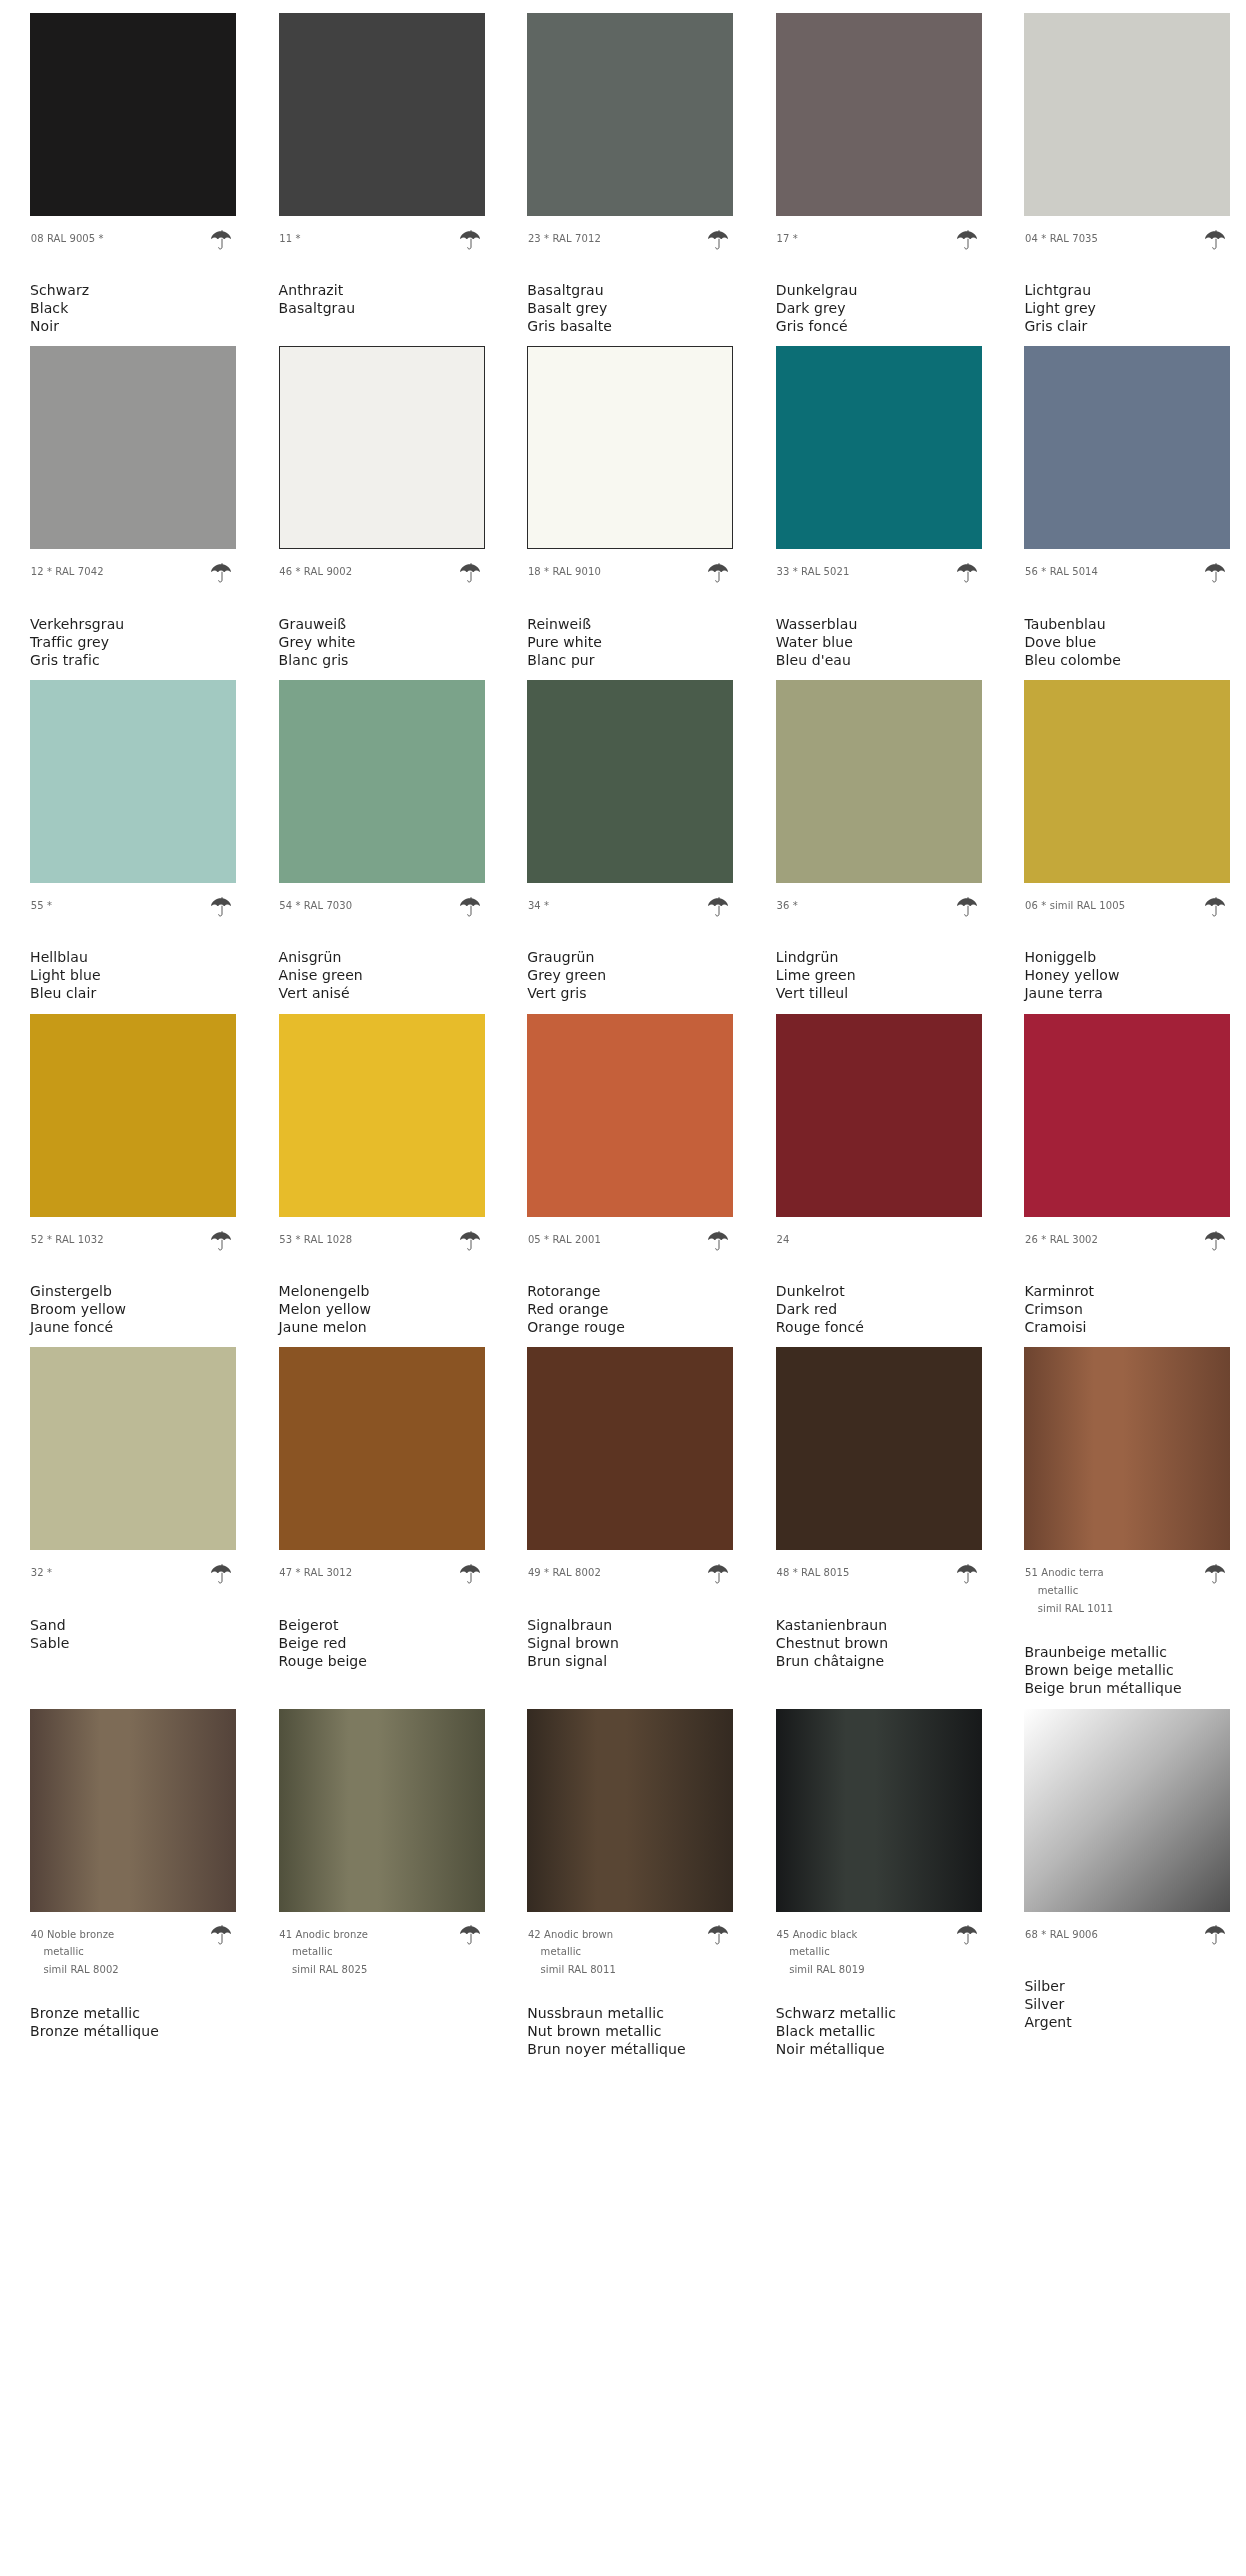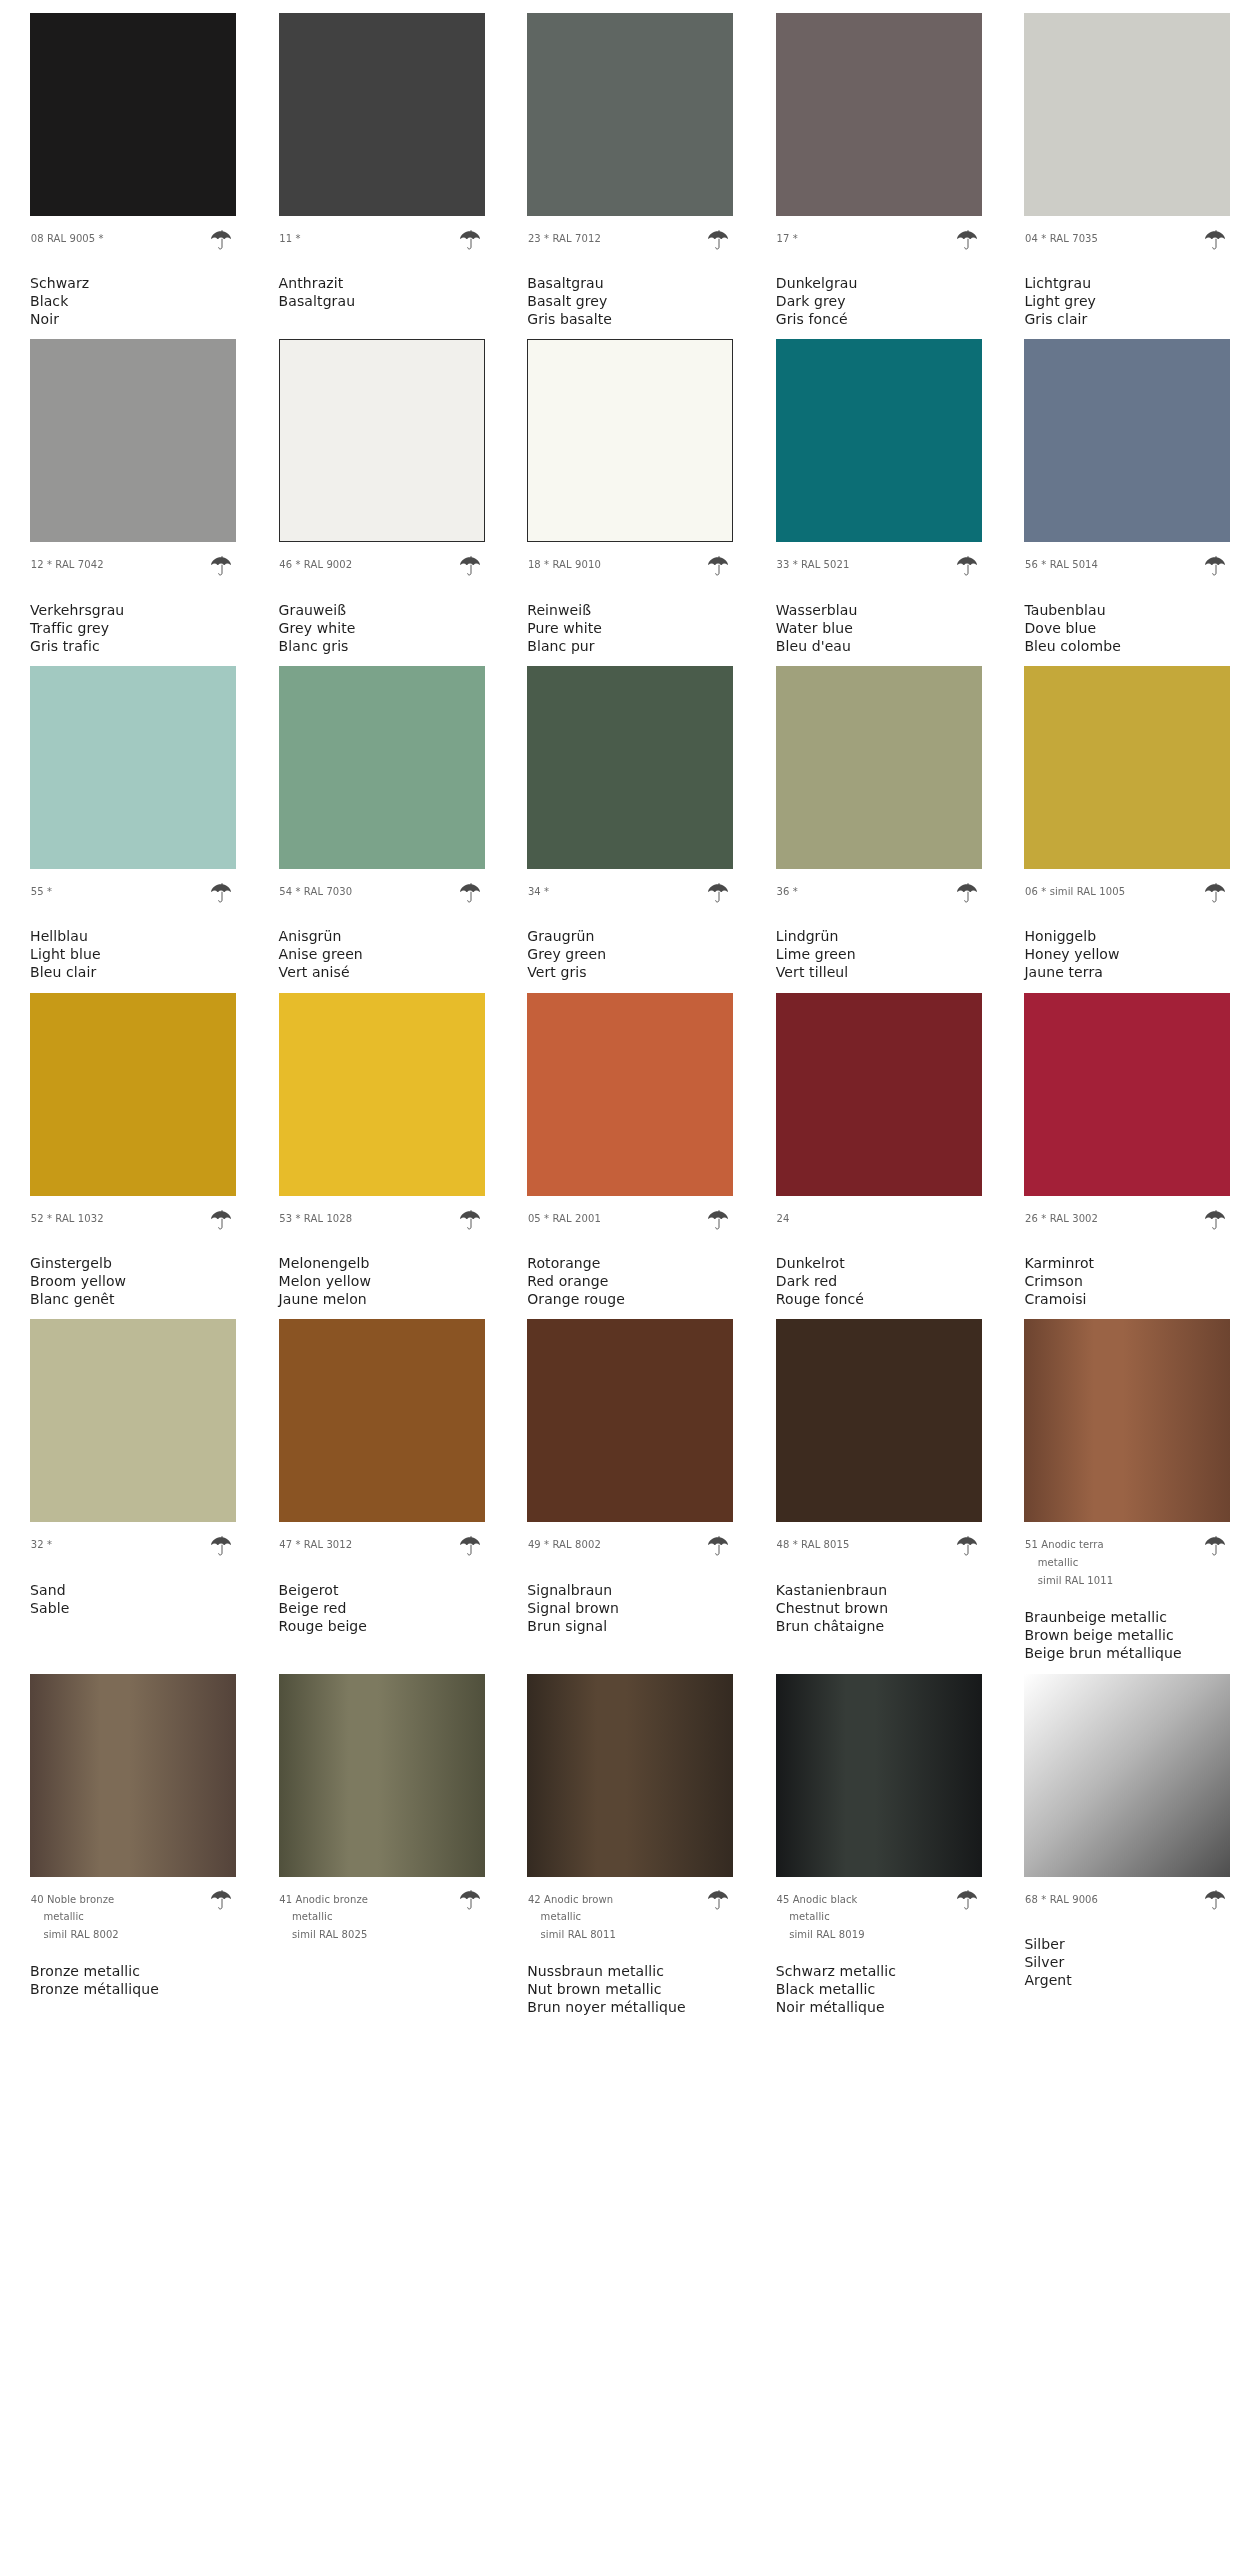--- a/index.html
+++ b/index.html
@@ -67,21 +67,21 @@
     width:28px;
     height:25.4px;
     margin-left:4.2px;
     position:relative;
     top:-2.1px;
   }
   .umb svg{display:block;}
   .umb.hidden{visibility:hidden;}
 
   .names{
-    margin-top:19px;
+    margin-top:26px;
     color:#1e1e1e;
     font-size:14px;
     line-height:18px;
     letter-spacing:0.1px;
   }
   .names div{white-space:nowrap;}
 </style>
 </head>
 <body>
 
@@ -364,21 +364,21 @@
             <svg width="28" height="25.4" viewBox="0 0 40 36" xmlns="http://www.w3.org/2000/svg">
               <path fill="#4a4a4a" d="M19 4.2c-7.6.4-13.6 5.2-14.6 10.6-.1.6.5.9.9.5 1.2-1.1 2.6-1.8 4.1-1.8s2.9.7 4.1 1.9c.3.3.7.3 1 0 1.2-1.2 2.6-1.9 4.1-1.9s2.9.7 4.1 1.9c.3.3.7.3 1 0 1.2-1.2 2.6-1.9 4.1-1.9s2.9.7 4.1 1.8c.4.4 1 .1.9-.5C31.8 9.4 25.8 4.6 18.2 4.2"></path>
               <rect x="19.1" y="3.2" width="1.8" height="1.9" fill="#4a4a4a"></rect>
               <path fill="none" stroke="#4a4a4a" stroke-width="1.3" d="M20 15.2v11.9c0 1.7-1.2 2.7-2.5 2.7s-2.3-1-2.3-2.4"></path>
             </svg>
           </div>
         </div>
         <div class="names">
           <div>Ginstergelb</div>
           <div>Broom yellow</div>
-          <div>Blanc genêt</div>
+          <div>Jaune foncé</div>
         </div>
       </div>
       <div class="cell">
         <div class="swatch" style="background: rgb(231, 188, 42);"></div>
         <div class="meta">
           <div class="code">53 * RAL 1028</div>
           <div class="umb">
             <svg width="28" height="25.4" viewBox="0 0 40 36" xmlns="http://www.w3.org/2000/svg">
               <path fill="#4a4a4a" d="M19 4.2c-7.6.4-13.6 5.2-14.6 10.6-.1.6.5.9.9.5 1.2-1.1 2.6-1.8 4.1-1.8s2.9.7 4.1 1.9c.3.3.7.3 1 0 1.2-1.2 2.6-1.9 4.1-1.9s2.9.7 4.1 1.9c.3.3.7.3 1 0 1.2-1.2 2.6-1.9 4.1-1.9s2.9.7 4.1 1.8c.4.4 1 .1.9-.5C31.8 9.4 25.8 4.6 18.2 4.2"></path>
               <rect x="19.1" y="3.2" width="1.8" height="1.9" fill="#4a4a4a"></rect>

